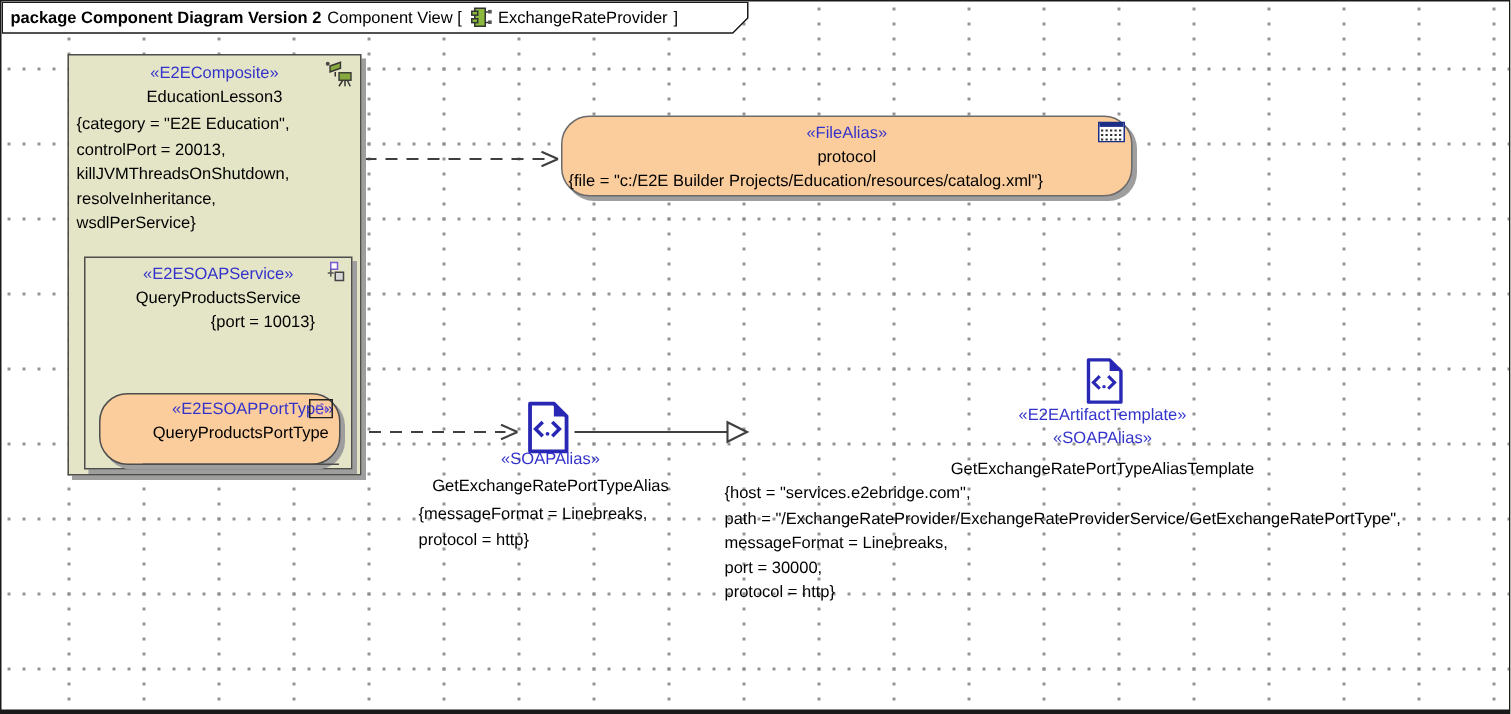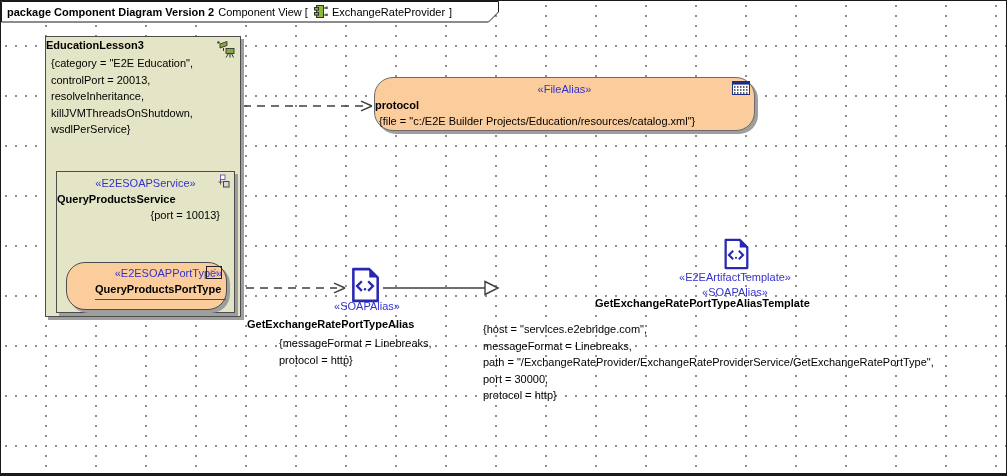--- a/index.html
+++ b/index.html
@@ -27,21 +27,21 @@
   }
   .b{font-weight:bold;}
   .box{
     position:absolute;
     border:1px solid #4d4d4d;
     box-shadow:3px 3px 0 #9e9e9e;
   }
   .khaki{background:#e4e4c6;}
   .orange{background:#fbcd9c;border-radius:19px;}
   .stereo{color:#3333cc;text-align:center;line-height:15px;}
-  .cname{font-weight:bold;line-height:16px;}
+  .cname{font-weight:normal;text-align:center;line-height:16px;}
   .props{line-height:16.5px;white-space:nowrap;}
   .corner-icon{position:absolute;}
   .free-label{position:absolute;white-space:nowrap;}
   .center-label{text-align:center;}
   svg{display:block;}
 </style>
 </head>
 <body>
 
 <div id="canvas">
@@ -85,50 +85,51 @@
 
   <div class="box khaki" style="left:44px;top:35px;width:196px;height:281px;">
     <span class="corner-icon" style="right:4px;top:3px;">
       <svg width="20" height="18" viewBox="0 0 20 18">
         <circle cx="2.5" cy="2.5" r="1.3" fill="#444"></circle>
         <path d="M4 4 L11 1.5 L11 5.5 L4 8 Z" fill="#86a83e" stroke="#333" stroke-width="0.9"></path>
         <path d="M7.5 8 v3 M12.5 13.5 l-2.5 4 M15.5 13.5 l2 4 M14 13.5 v4" stroke="#333" stroke-width="1" fill="none"></path>
         <rect x="10" y="8.5" width="8" height="5" fill="#86a83e" stroke="#333" stroke-width="0.9"></rect>
       </svg>
     </span>
+    <div class="stereo" style="padding-top:5px;">«E2EComposite»</div>
     <div class="cname">EducationLesson3</div>
     <div class="props" style="padding:2px 0 0 5px;">
       <div>{category = "E2E Education",</div>
       <div>controlPort = 20013,</div>
+      <div>killJVMThreadsOnShutdown,</div>
       <div>resolveInheritance,</div>
-      <div>killJVMThreadsOnShutdown,</div>
       <div>wsdlPerService}</div>
     </div>
 
     <div class="box khaki" style="left:10px;top:134px;width:179px;height:142px;">
       <span class="corner-icon" style="right:4px;top:2px;">
         <svg width="14" height="14" viewBox="0 0 14 14">
           <rect x="4.5" y="1" width="4.5" height="4.5" fill="#fff" stroke="#7a5ad0"></rect>
           <path d="M2.5 8 h4 M4.5 5.5 v5" stroke="#555" stroke-width="1"></path>
           <rect x="7.5" y="7.5" width="5.5" height="5.5" fill="#d8d8d8" stroke="#444"></rect>
         </svg>
       </span>
       <div class="stereo" style="padding-top:4px;">«E2ESOAPService»</div>
       <div class="cname">QueryProductsService</div>
-      <div class="props" style="text-align:right;padding-right:14px;">{port = 10013}</div>
+      <div class="props" style="text-align:right;padding-right:24px;">{port = 10013}</div>
 
       <div class="box orange" style="left:9px;top:90px;width:161px;height:48px;">
         <span class="corner-icon" style="right:4px;top:3px;">
           <svg width="16" height="13" viewBox="0 0 16 13">
             <rect x="0.5" y="0.5" width="15" height="12" fill="none" stroke="#222"></rect>
             <circle cx="8" cy="6.5" r="3.2" fill="none" stroke="#8a6ad0" stroke-width="1.1" stroke-dasharray="2,1.6"></circle>
           </svg>
         </span>
         <div class="stereo" style="padding-top:3px;padding-left:44px;">«E2ESOAPPortType»</div>
-        <div class="cname" style="border-bottom:1px solid #4d4d4d;padding-bottom:2px;margin-left:28px;">QueryProductsPortType</div>
+        <div class="cname" style="border-bottom:1px solid #4d4d4d;padding-bottom:12px;margin-left:28px;">QueryProductsPortType</div>
         <div style="height:10px;"></div>
       </div>
     </div>
   </div>
 
   <div class="box orange" style="left:373px;top:76px;width:381px;height:54px;border-color:#6b6b6b;">
     <span class="corner-icon" style="right:4px;top:3px;">
       <svg width="18" height="14" viewBox="0 0 18 14">
         <rect x="0.5" y="0.5" width="17" height="13" fill="#fff" stroke="#1c2f86"></rect>
         <rect x="1" y="1" width="16" height="2.6" fill="#1c2f86"></rect>
@@ -160,22 +161,22 @@
     <svg width="32" height="32" viewBox="0 0 34 34">
       <path d="M6 2 H21 L29 10 V32 H6 Z" fill="#fff" stroke="#2828b4" stroke-width="2.4" stroke-linejoin="round"></path>
       <path d="M21 2 V10 H29 Z" fill="#2828b4"></path>
       <path d="M14 13.5 L9.5 18 L14 22.5" stroke="#2828b4" stroke-width="2.2" fill="none"></path>
       <path d="M20 13.5 L24.5 18 L20 22.5" stroke="#2828b4" stroke-width="2.2" fill="none"></path>
       <circle cx="17" cy="21" r="1.2" fill="#2828b4"></circle>
     </svg>
   </div>
   <div class="free-label stereo center-label" style="left:634px;top:269px;width:200px;">«E2EArtifactTemplate»</div>
   <div class="free-label stereo center-label" style="left:634px;top:284px;width:200px;">«SOAPAlias»</div>
-  <div class="free-label cname" style="left:594px;top:294px;width:280px;">GetExchangeRatePortTypeAliasTemplate</div>
+  <div class="free-label cname" style="left:594px;top:304px;width:280px;">GetExchangeRatePortTypeAliasTemplate</div>
   <div class="free-label props" style="left:482px;top:320px;">
     <div>{host = "services.e2ebridge.com",</div>
+    <div>path = "/ExchangeRateProvider/ExchangeRateProviderService/GetExchangeRatePortType",</div>
     <div>messageFormat = Linebreaks,</div>
-    <div>path = "/ExchangeRateProvider/ExchangeRateProviderService/GetExchangeRatePortType",</div>
     <div>port = 30000,</div>
     <div>protocol = http}</div>
   </div>
 
 </div>
 
 </body></html>

